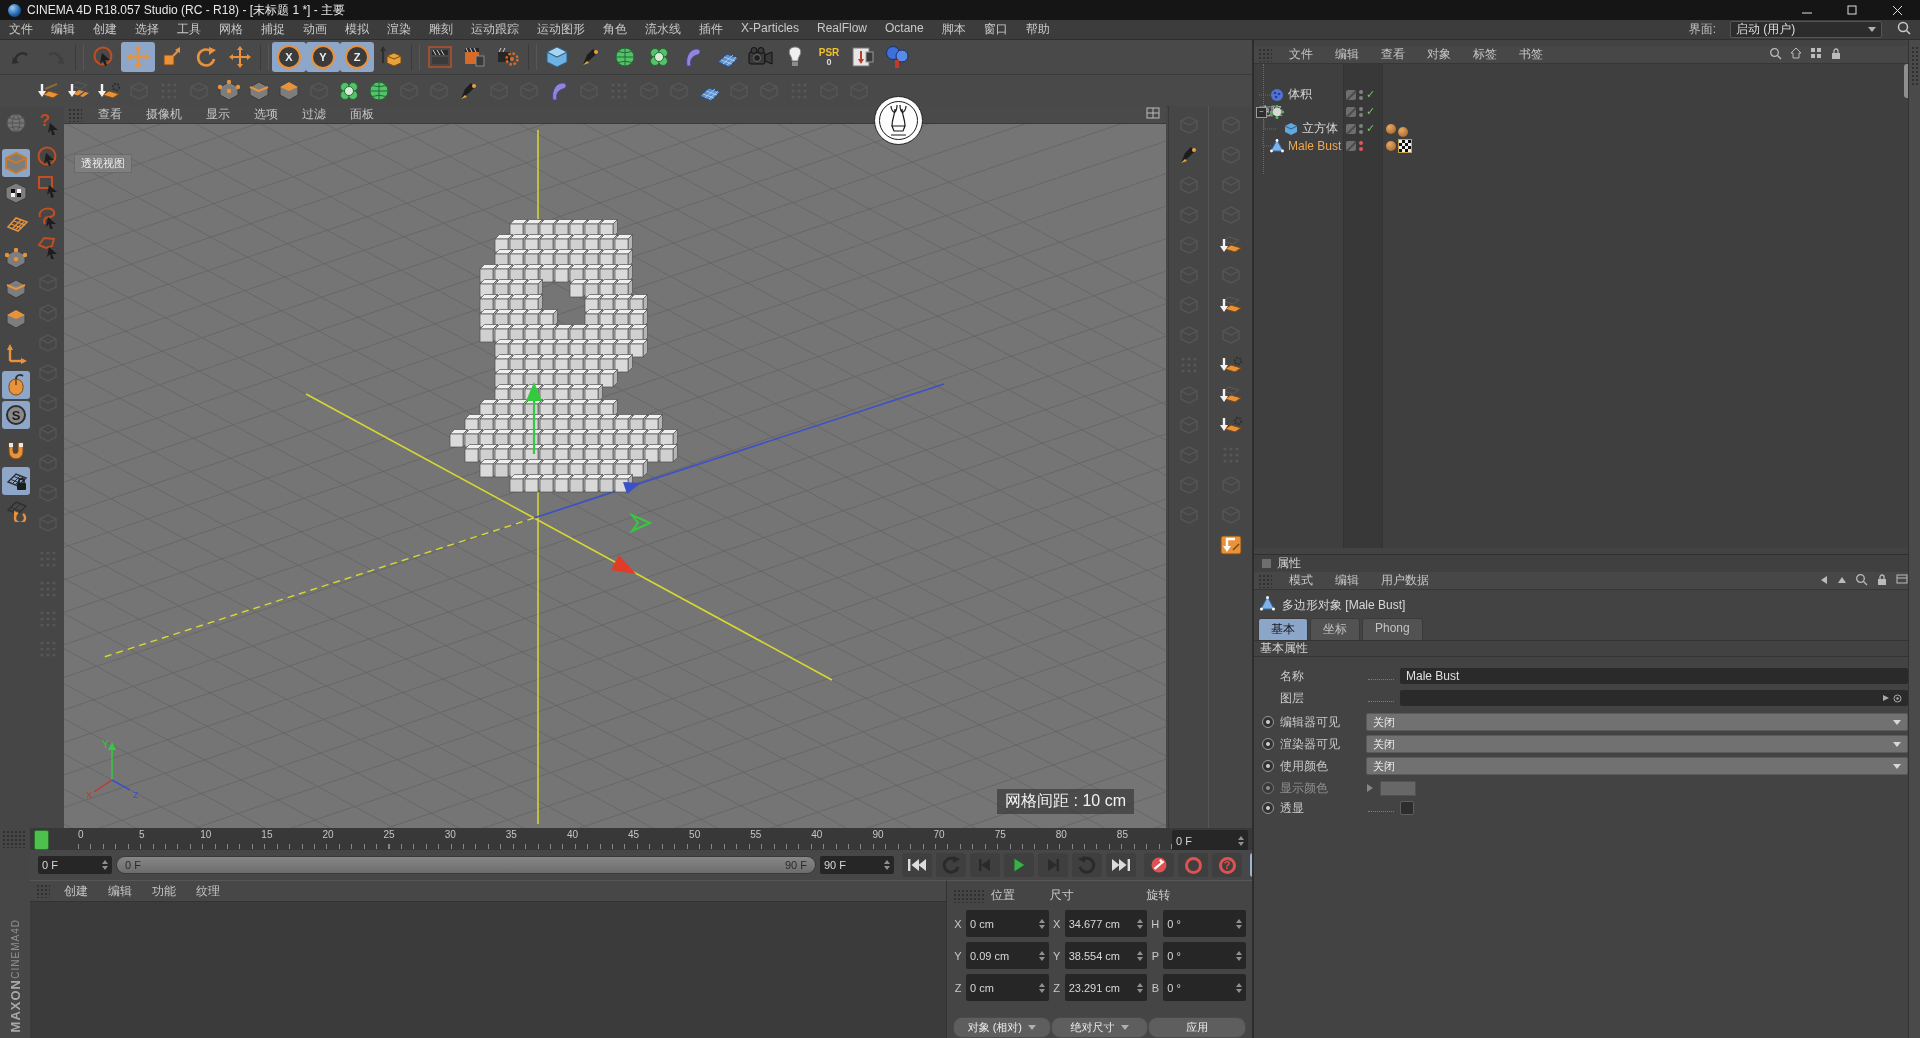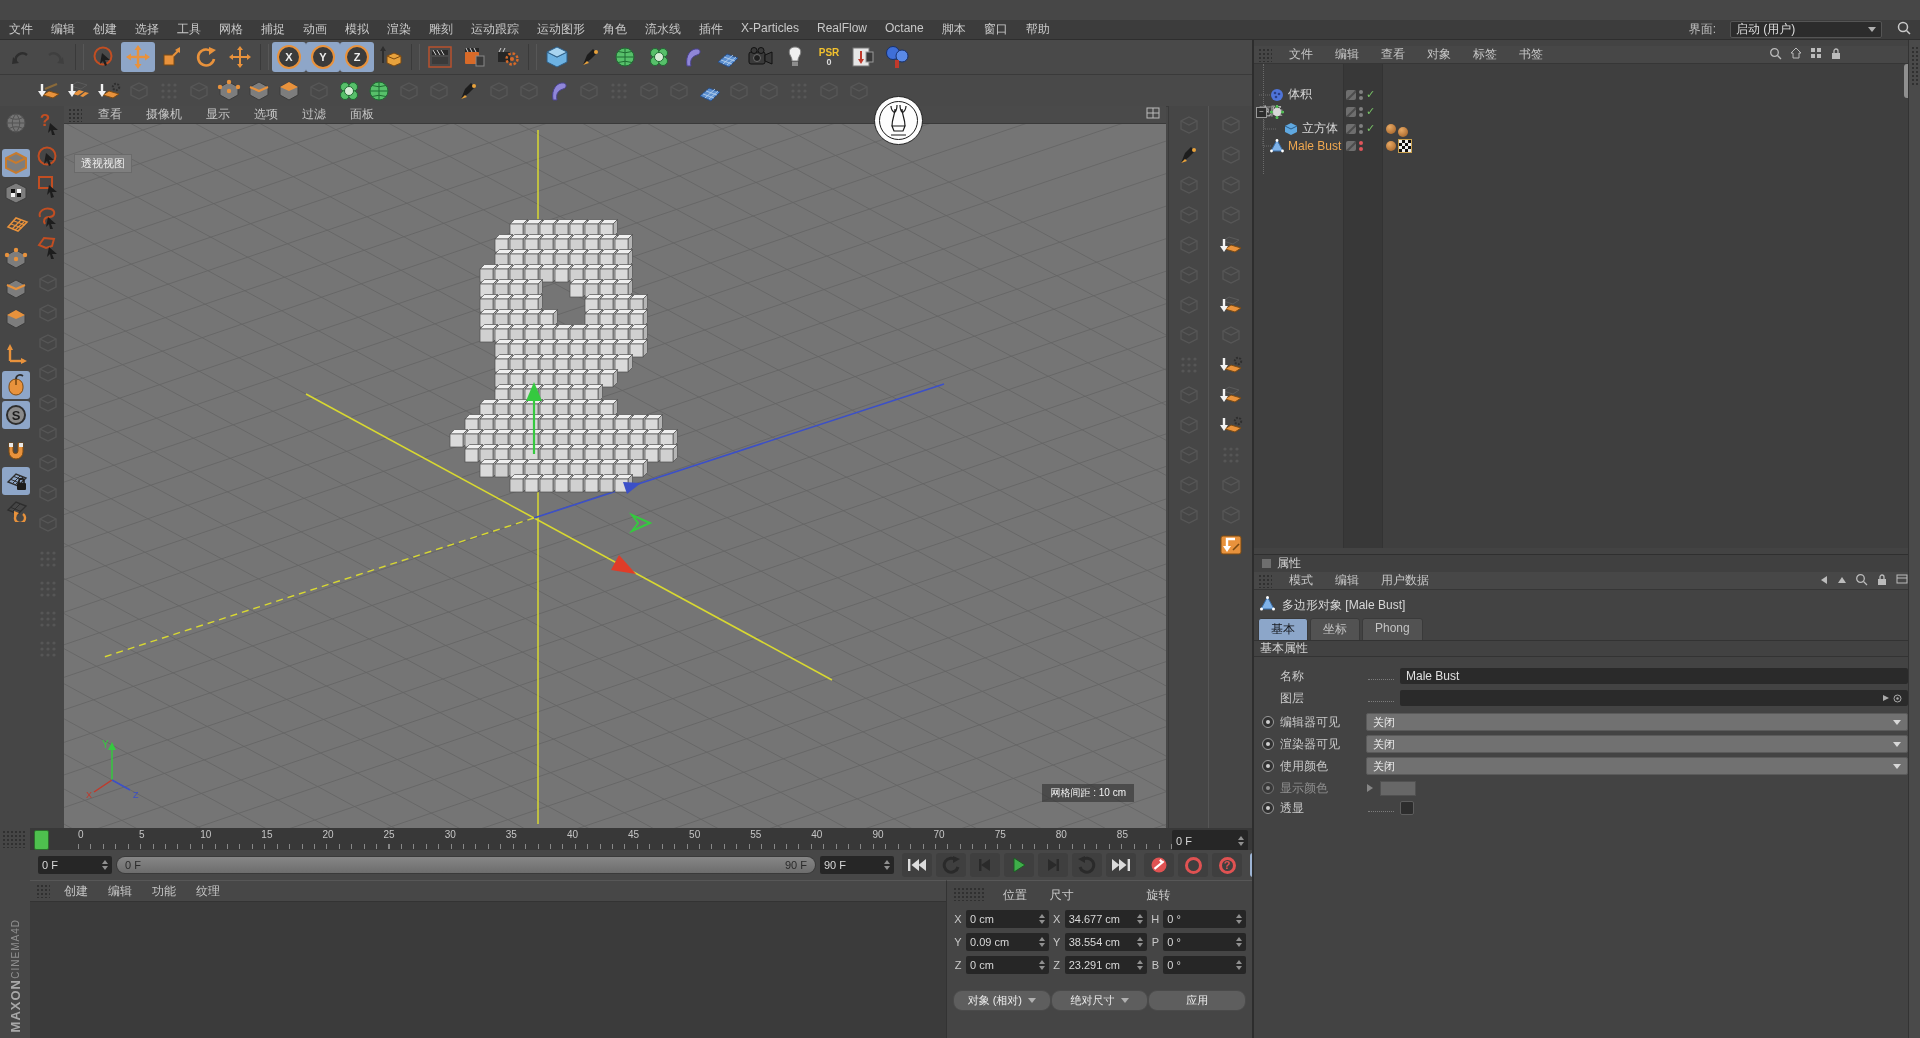--- a/index.html
+++ b/index.html
@@ -49,22 +49,22 @@
   .vtile.sel{background:#8ea6c8;}
   .vgap{height:8px;flex:0 0 auto;}
   
   .viewport{left:64px;top:106px;width:1102px;height:722px;background:#757575;}
   .vpmenu{position:absolute;left:0;top:0;width:100%;height:18px;background:#4a4a4a;border-bottom:1px solid #3a3a3a;
       display:flex;align-items:center;padding-left:22px;box-sizing:border-box;}
   .vpmenu [data-name="viewport-menu-item"]{padding:0 12px;color:#c6c6c6;font-size:12px;}
   .vpcanvas{position:absolute;left:0;top:18px;width:1102px;height:704px;overflow:hidden;}
   .vplabel{position:absolute;left:10px;top:30px;background:#7f7f7f;border:1px solid #6a6a6a;color:#ececec;
       font-size:11px;padding:1px 6px;}
-  .gridlabel{position:absolute;right:32px;bottom:26px;background:rgba(52,52,52,.65);color:#f2f2f2;
-      font-size:10px;padding:2px 8px;border-radius:0;}
+  .gridlabel{position:absolute;right:32px;bottom:14px;background:rgba(52,52,52,.65);color:#f2f2f2;
+      font-size:16px;padding:2px 8px;border-radius:0;}
   .emblem{left:874px;top:96px;width:47px;height:47px;border-radius:50%;background:#fdfdfd;border:1px solid #222;
       display:flex;align-items:center;justify-content:center;z-index:5;}
   .grip{background-image:radial-gradient(#303030 26%,transparent 28%);background-size:4px 4px;}
   .hgrip{width:14px;height:14px;}
   
   .ruler{left:30px;top:828px;width:1222px;height:22px;background:#383838;border-bottom:1px solid #2e2e2e;}
   .rulergrip{position:absolute;left:-28px;top:2px;width:24px;height:18px;}
   .ticks{position:absolute;left:48px;top:1px;width:1118px;display:flex;justify-content:space-between;}
   .ticks [data-name="ruler-tick"]{color:#c6c6c6;font-size:10px;width:18px;text-align:left;}
   .tickmarks{position:absolute;left:48px;bottom:1px;width:1120px;height:5px;
@@ -96,21 +96,21 @@
   .materials{left:30px;top:880px;width:916px;height:158px;background:#404040;border-top:1px solid #575757;}
   .mheader{height:20px;background:#474747;border-bottom:1px solid #333;display:flex;align-items:center;padding-left:6px;gap:4px;}
   .mheader [data-name="materials-menu-item"]{padding:0 10px;color:#c6c6c6;}
   .mbody{height:137px;background:#3b3b3b;}
   .coords{left:946px;top:880px;width:306px;height:158px;background:#454545;border-top:1px solid #575757;border-left:1px solid #333;
       padding:4px 6px;box-sizing:border-box;}
   .cohead{display:flex;color:#cdcdcd;font-size:12px;margin:2px 0 6px 0;}
   .cohead span{width:33%;}
   .corow{display:flex;gap:3px;margin-bottom:5px;align-items:center;}
   .colabel{width:10px;color:#c9c9c9;font-size:11px;text-align:center;flex:0 0 auto;}
-  .cofield{flex:1;height:18px;}
+  .cofield{flex:1;height:27px;}
   .cobottom{display:flex;gap:0;margin-top:16px;}
   .cobtn{flex:1;height:19px;background:#5e5e5e;border-radius:9px;display:flex;align-items:center;justify-content:center;
       gap:6px;color:#ececec;font-size:11px;border:1px solid #4a4a4a;}
   
   .dock{left:1252px;top:40px;width:668px;height:998px;background:#434343;border-left:2px solid #2d2d2d;}
   .om-menu{position:absolute;left:0;top:6px;width:100%;height:18px;background:#474747;border-bottom:1px solid #363636;
       display:flex;align-items:center;padding-left:24px;box-sizing:border-box;}
   .om-menu [data-name="om-menu-item"]{padding:0 11px;color:#c6c6c6;}
   .om-tree{position:absolute;left:0;top:24px;width:100%;height:484px;background:#3f3f3f;}
   .omband{position:absolute;left:89px;top:0;width:38px;height:100%;background:#383838;border-left:1px solid #333;border-right:1px solid #333;}
@@ -158,20 +158,42 @@
   .chk{width:12px;height:12px;background:#2d2d2d;border:1px solid #5d5d5d;border-radius:2px;}
   .mini-icons{display:flex;gap:8px;align-items:center;}
   .scrollthumb{position:absolute;background:#8f8f8f;border-radius:3px;}
   .edgestrip{left:1908px;top:40px;width:12px;height:998px;background:#4a4a4a;border-left:1px solid #333;}
 </style>
 </head>
 <body>
 
 <div id="app" data-name="cinema4d-window">
 
+  <div class="abs titlebar" data-name="title-bar">
+    <span class="appicon" data-name="app-icon"></span>
+    <span class="title" data-name="window-title">CINEMA 4D R18.057 Studio (RC - R18) - [未标题 1 *] - 主要</span>
+    <span class="wincontrols">
+      <span class="wbtn" data-name="minimize-button">
+          <svg width="11" height="11">
+            <line x1="0" y1="8" x2="10" y2="8" stroke="#ddd" stroke-width="1"></line>
+          </svg>
+        </span>
+      <span class="wbtn" data-name="maximize-button">
+          <svg width="11" height="11">
+            <rect x="1" y="1" width="8" height="8" fill="none" stroke="#ddd" stroke-width="1"></rect>
+          </svg>
+        </span>
+      <span class="wbtn" data-name="close-button">
+          <svg width="11" height="11">
+            <line x1="1" y1="1" x2="10" y2="10" stroke="#ddd" stroke-width="1"></line>
+            <line x1="10" y1="1" x2="1" y2="10" stroke="#ddd" stroke-width="1"></line>
+          </svg>
+        </span>
+    </span>
+  </div>
 
   <div class="abs menubar" data-name="main-menubar">
     <span style="display:flex;">
         <span data-name="menu-item">文件</span>
         <span data-name="menu-item">编辑</span>
         <span data-name="menu-item">创建</span>
         <span data-name="menu-item">选择</span>
         <span data-name="menu-item">工具</span>
         <span data-name="menu-item">网格</span>
         <span data-name="menu-item">捕捉</span>
@@ -1902,21 +1924,21 @@
           <span data-name="materials-menu-item">编辑</span>
           <span data-name="materials-menu-item">功能</span>
           <span data-name="materials-menu-item">纹理</span>
         </span>
     </div>
     <div class="mbody" data-name="material-list-area"></div>
   </div>
 
   <div class="abs coords" data-name="coordinates-panel">
     <div class="cohead">
-      <span style="display:flex;gap:18px;">
+      <span style="display:flex;gap:6px;align-items:center;">
           <span class="hgrip grip" data-name="panel-grip"></span>
         <span data-name="position-title">位置</span>
         </span>
       <span data-name="size-title">尺寸</span>
       <span data-name="rotation-title">旋转</span>
     </div>
     <div class="corow" id="corow0">
         <span class="colabel" data-name="position-axis-label">X</span>
         <span class="cofield spinbox" data-name="position-input">
           <span data-name="value-text">0 cm</span>

